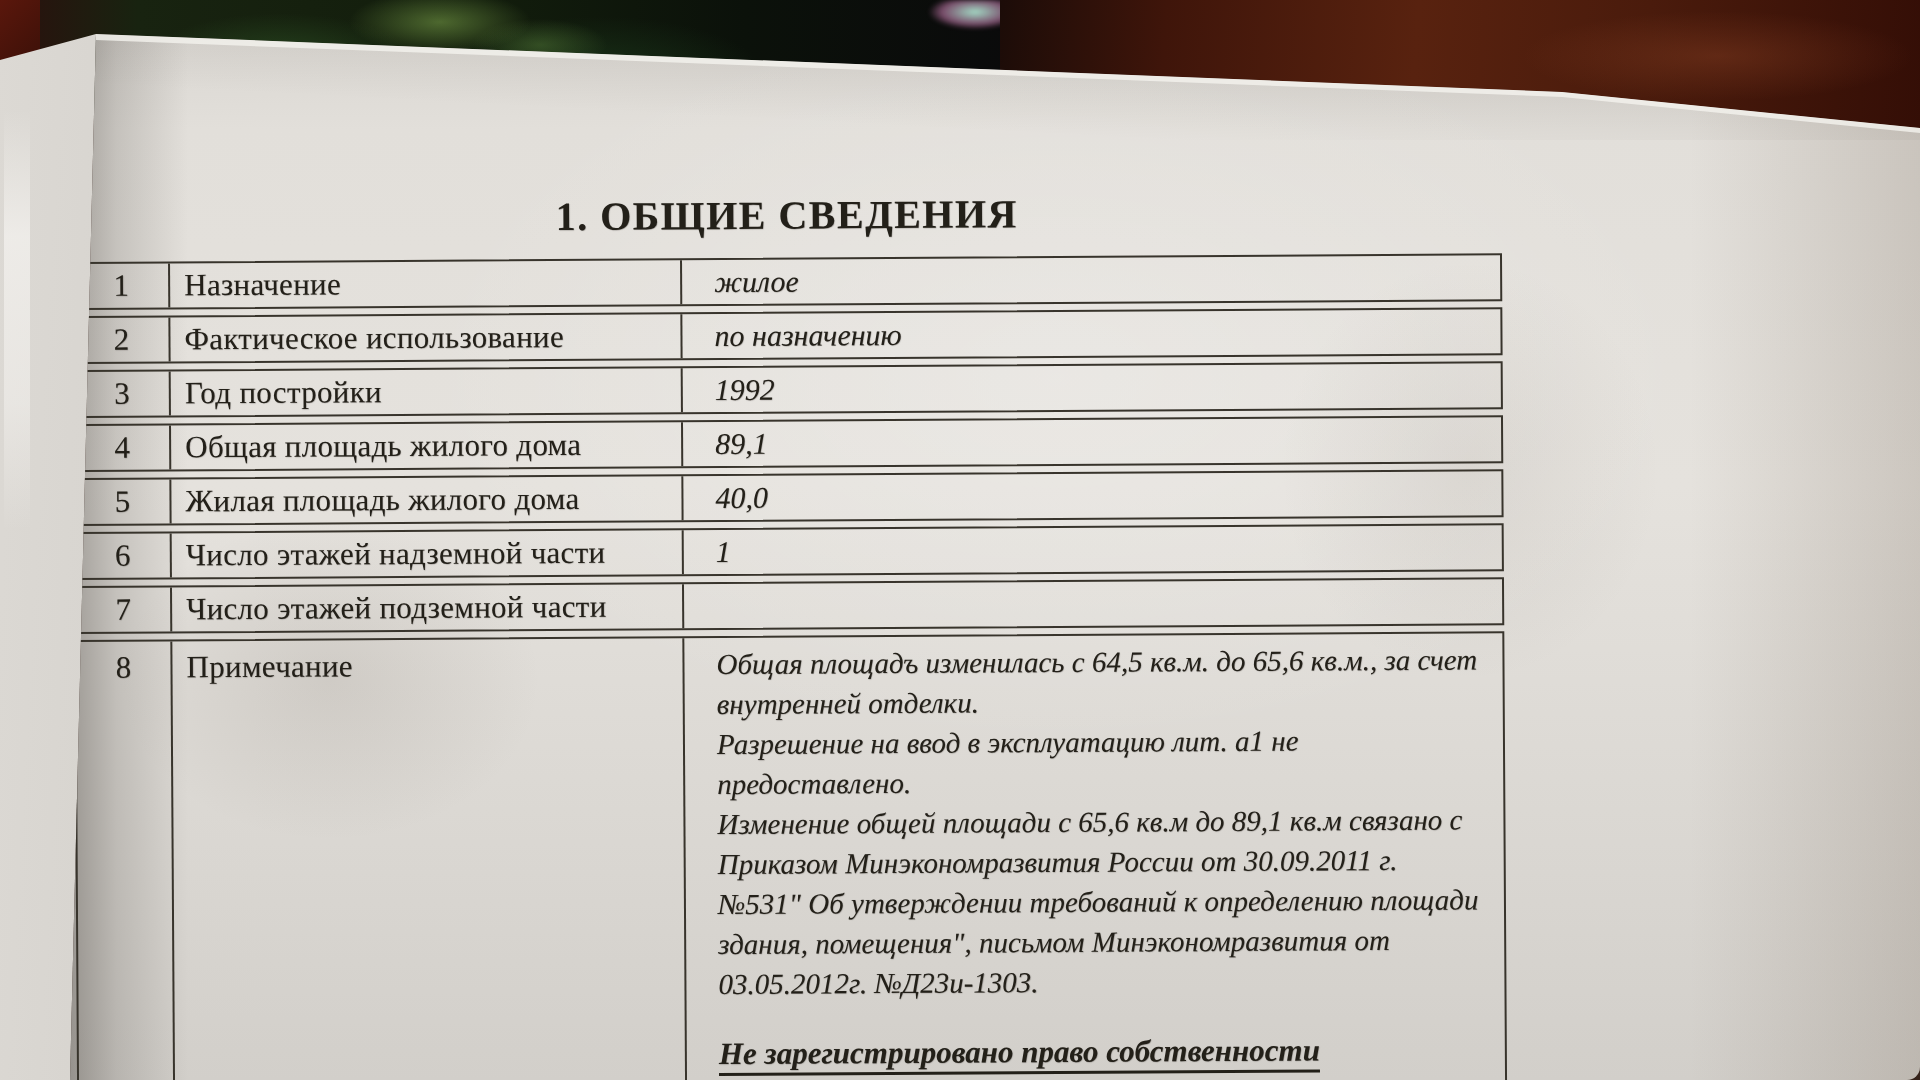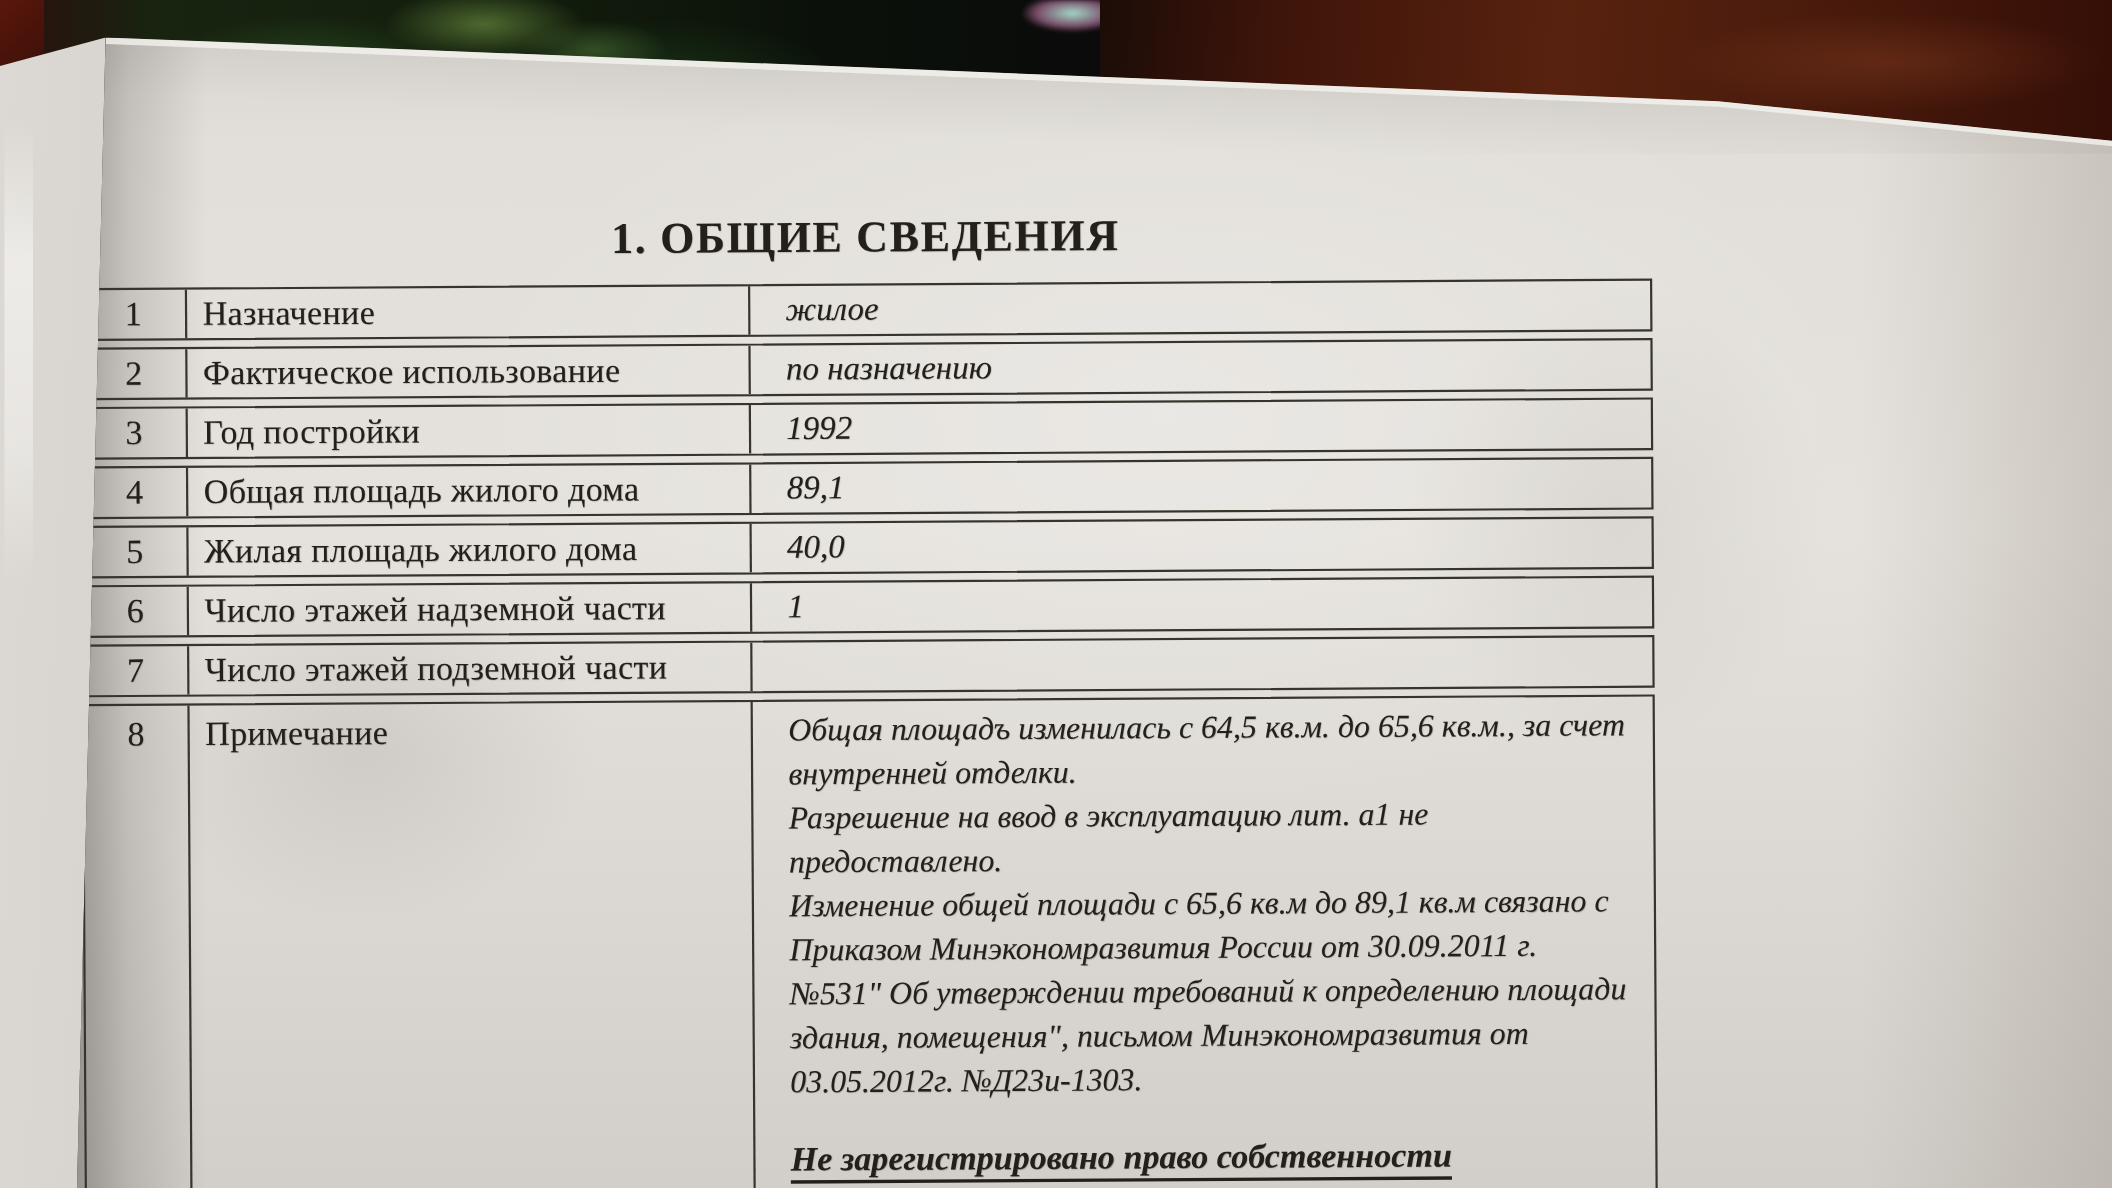--- a/index.html
+++ b/index.html
@@ -28,21 +28,21 @@
   .underpage{position:absolute;inset:0;
     clip-path:polygon(0 60px,96px 34px,70px 1080px,0 1080px);
     background:linear-gradient(93deg,#dcd9d4 0%,#c6c3be 35%,#a09d98 72%,#7a7773 100%);}
   .underpage-highlight{position:absolute;left:4px;top:110px;width:26px;height:420px;
     background:linear-gradient(180deg,transparent,rgba(245,243,240,.7) 30%,rgba(245,243,240,.5) 70%,transparent);}
   
   .paper{position:absolute;inset:0;
     clip-path:polygon(96px 34px,1562px 92px,1920px 128px,1920px 1080px,70px 1080px);
     background:
       radial-gradient(900px 520px at 55% 35%, rgba(255,255,255,.22), transparent 72%),
-      linear-gradient(180deg,#d7d4cf 0%,#e2dfda 12%,#e5e2dd 45%,#dad7d2 78%,#d2cfca 100%);}
+      linear-gradient(180deg,#d7d4cf 0%,#e2dfda 12%,#e5e2dd 45%,#dad7d2 78%,#d2cfca 100%); border-radius: 13px;}
   .paper-top-shadow{position:absolute;left:0;top:0;width:100%;height:140px;pointer-events:none;
     background:linear-gradient(183deg, rgba(70,62,52,.25) 0%, rgba(70,62,52,.08) 45%, transparent 75%);}
   .paper-fold{position:absolute;left:58px;top:0;width:130px;height:100%;pointer-events:none;
     background:linear-gradient(90deg, rgba(45,40,34,.42), rgba(45,40,34,.16) 45%, transparent);}
   .paper-right-shade{position:absolute;right:0;top:0;width:230px;height:100%;pointer-events:none;
     background:linear-gradient(270deg, rgba(115,100,85,.22), transparent);}
   .paper-crease{position:absolute;pointer-events:none;border-radius:50%;}
   .crease-a{left:120px;top:520px;width:420px;height:320px;
     background:radial-gradient(closest-side, rgba(110,100,90,.14), transparent);}
   .crease-b{left:1280px;top:260px;width:380px;height:420px;

